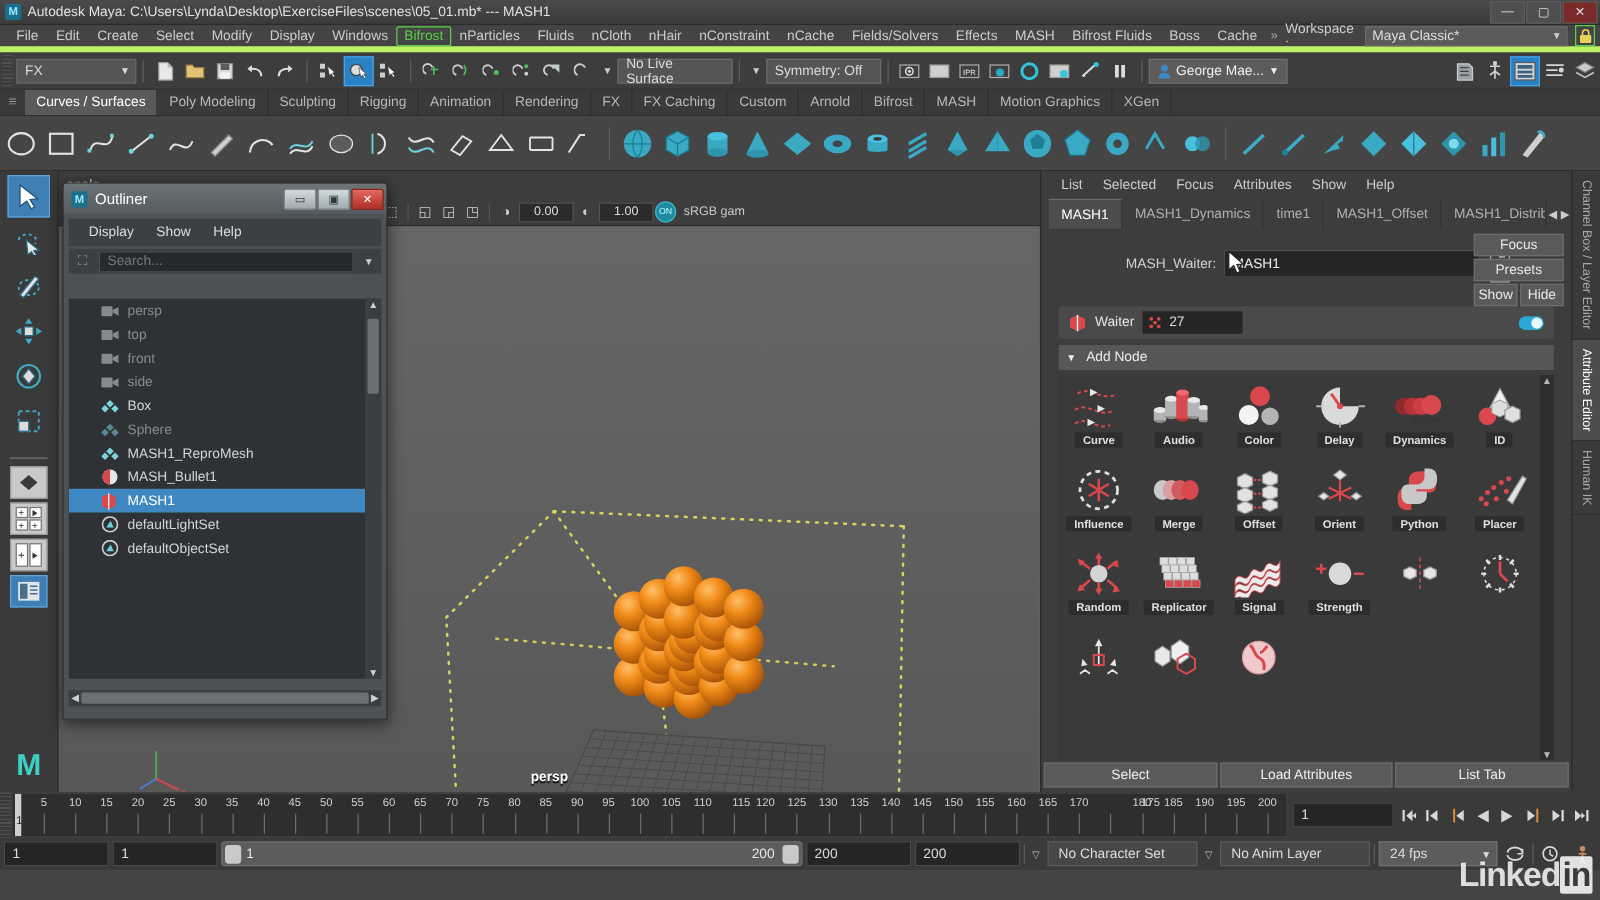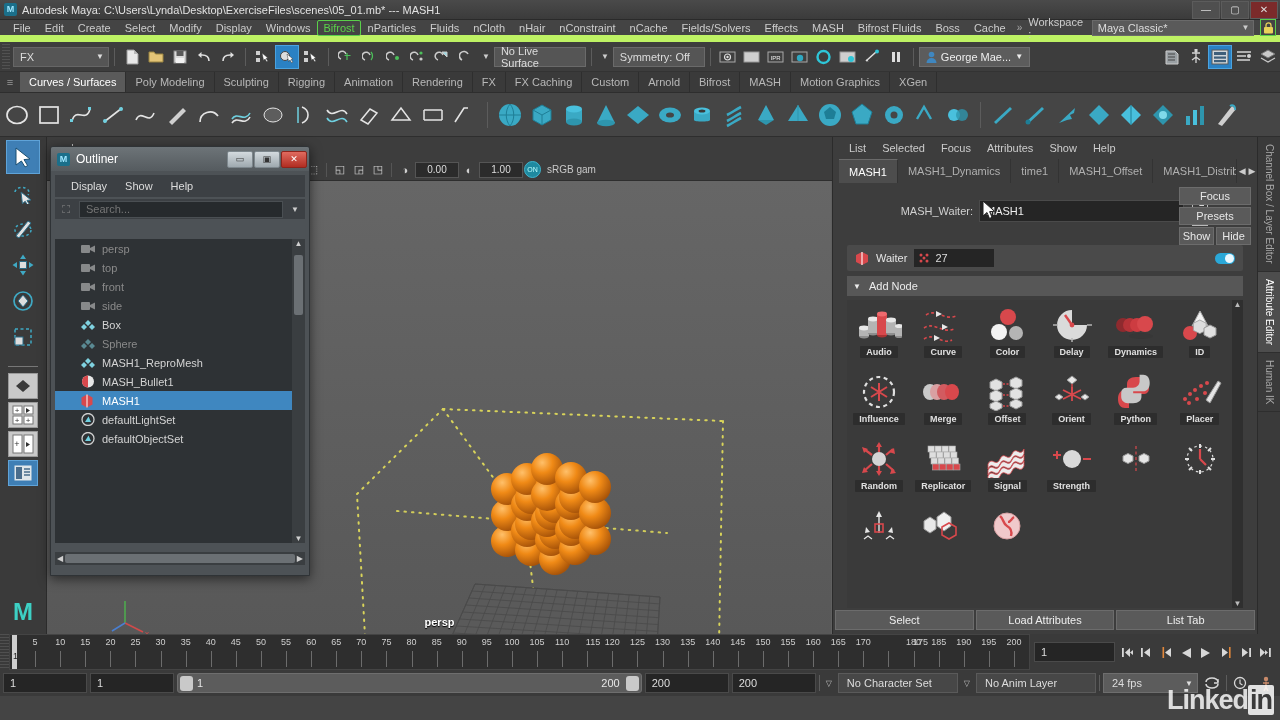--- a/index.html
+++ b/index.html
@@ -9,21 +9,21 @@
   
   #titlebar { height:20px; background:linear-gradient(#4a4a4a,#3b3b3b); display:flex; align-items:center; border-bottom:1px solid #2a2a2a; }
   #titlebar .app-ico { width:13px;height:13px;margin:0 5px 0 4px; background:#1b6f8a; color:#9fe7ff; font-size:9px; font-weight:bold; text-align:center; line-height:13px; border-radius:2px;}
   #titlebar .ttl { font-size:11px; color:#e2e2e2; white-space:nowrap; }
   #titlebar .spacer { flex:1; }
   #titlebar .wbtns { display:flex; margin-right:2px; }
   #titlebar .wbtn { width:28px;height:18px; display:flex;align-items:center;justify-content:center; font-size:10px; color:#ddd; background:#4f4f4f; border:1px solid #5c5c5c; margin-left:1px;}
   #titlebar .wbtn.close { background:#7b2a2a; }
 
   
-  #menubar { height:22px; background:#444444; display:flex; align-items:center; padding-left:6px; border-bottom:7px solid #bef264; }
+  #menubar { height:22px; background:#444444; display:flex; align-items:center; padding-left:6px; border-bottom:5px solid #bef264; }
   #menubar .mi { padding:2px 7px; font-size:11px; color:#ccc; white-space:nowrap; }
   #menubar .mi.hl { border:1px solid #5ad04a; color:#5ad04a; padding:1px 5px; border-radius:2px;}
   #menubar .chev { color:#aaa; padding:0 4px; font-size:10px;}
   #menubar .wsLabel { font-size:11px; color:#ccc; margin-left:2px; }
   #menubar .wsCombo { width:166px; height:16px; background:#5a5a5a; border:1px solid #6a6a6a; display:flex;align-items:center; padding-left:5px; font-size:11px; color:#ddd; margin-left:4px; position:relative;}
   #menubar .wsCombo .ar { position:absolute; right:4px; font-size:8px; color:#ccc;}
   #menubar .lock { width:16px;height:17px; border:1px solid #5ad04a; margin:0 4px 0 6px; display:flex;align-items:center;justify-content:center; color:#e8d25a; font-size:11px;}
 
   
   #statusline { height:30px; background:#3d3d3d; display:flex; align-items:center; border-bottom:1px solid #333; padding-left:2px;}
@@ -964,53 +964,53 @@
     <div class="addnode">
       <span class="tri">▼</span>
       <span>Add Node</span>
     </div>
 
     <div id="nodegrid">
       <div class="inner" id="nodegrid-inner">
           <div class="nodecell">
             <div class="gfx">
               <svg width="46" height="38">
+                <path d="M6 9c10-7 18 6 30 1" stroke="#d8484c" stroke-width="1.6" fill="none" stroke-dasharray="3 2.5"></path>
+                <path d="M4 22c10-7 18 6 30 1" stroke="#d8484c" stroke-width="1.6" fill="none" stroke-dasharray="3 2.5"></path>
+                <path d="M4 33c10-7 18 6 28 1" stroke="#d8484c" stroke-width="1.6" fill="none" stroke-dasharray="3 2.5"></path>
+                <path d="M16 5l6 3-6 3z" fill="#e8e8e8"></path>
+                <path d="M22 18l6 3-6 3z" fill="#e8e8e8"></path>
+                <path d="M14 29l6 3-6 3z" fill="#e8e8e8"></path>
+              </svg>
+            </div>
+            <div class="cap">Curve</div>
+          </div>
+          <div class="nodecell">
+            <div class="gfx">
+              <svg width="46" height="38">
                 <g>
      <ellipse cx="8" cy="30" rx="5" ry="2.4" fill="#8e8e8e"></ellipse>
                   <rect x="3" y="22" width="10" height="8" fill="#b4b4b4"></rect>
                   <ellipse cx="8" cy="22" rx="5" ry="2.4" fill="#e8e8e8"></ellipse>
      <ellipse cx="17" cy="27" rx="5" ry="2.4" fill="#8e8e8e"></ellipse>
                   <rect x="12" y="13" width="10" height="14" fill="#b4b4b4"></rect>
                   <ellipse cx="17" cy="13" rx="5" ry="2.4" fill="#e8e8e8"></ellipse>
      <ellipse cx="26" cy="29" rx="5" ry="2.4" fill="#a33"></ellipse>
                   <rect x="21" y="8" width="10" height="21" fill="#d8484c"></rect>
                   <ellipse cx="26" cy="8" rx="5" ry="2.4" fill="#ef6a6e"></ellipse>
      <ellipse cx="35" cy="27" rx="5" ry="2.4" fill="#8e8e8e"></ellipse>
                   <rect x="30" y="14" width="10" height="13" fill="#b4b4b4"></rect>
                   <ellipse cx="35" cy="14" rx="5" ry="2.4" fill="#e8e8e8"></ellipse>
      <ellipse cx="43" cy="30" rx="4" ry="2" fill="#8e8e8e"></ellipse>
                   <rect x="39" y="20" width="8" height="10" fill="#b4b4b4"></rect>
                   <ellipse cx="43" cy="20" rx="4" ry="2" fill="#e8e8e8"></ellipse>
                 </g>
               </svg>
             </div>
             <div class="cap">Audio</div>
-          </div>
-          <div class="nodecell">
-            <div class="gfx">
-              <svg width="46" height="38">
-                <path d="M6 9c10-7 18 6 30 1" stroke="#d8484c" stroke-width="1.6" fill="none" stroke-dasharray="3 2.5"></path>
-                <path d="M4 22c10-7 18 6 30 1" stroke="#d8484c" stroke-width="1.6" fill="none" stroke-dasharray="3 2.5"></path>
-                <path d="M4 33c10-7 18 6 28 1" stroke="#d8484c" stroke-width="1.6" fill="none" stroke-dasharray="3 2.5"></path>
-                <path d="M16 5l6 3-6 3z" fill="#e8e8e8"></path>
-                <path d="M22 18l6 3-6 3z" fill="#e8e8e8"></path>
-                <path d="M14 29l6 3-6 3z" fill="#e8e8e8"></path>
-              </svg>
-            </div>
-            <div class="cap">Curve</div>
           </div>
           <div class="nodecell">
             <div class="gfx">
               <svg width="46" height="38">
                 <circle cx="24" cy="11" r="8" fill="#d8484c"></circle>
                 <circle cx="15" cy="26" r="8" fill="#f3f3f3"></circle>
                 <circle cx="32" cy="27" r="7" fill="#b4b4b4"></circle>
               </svg>
             </div>
             <div class="cap">Color</div>

